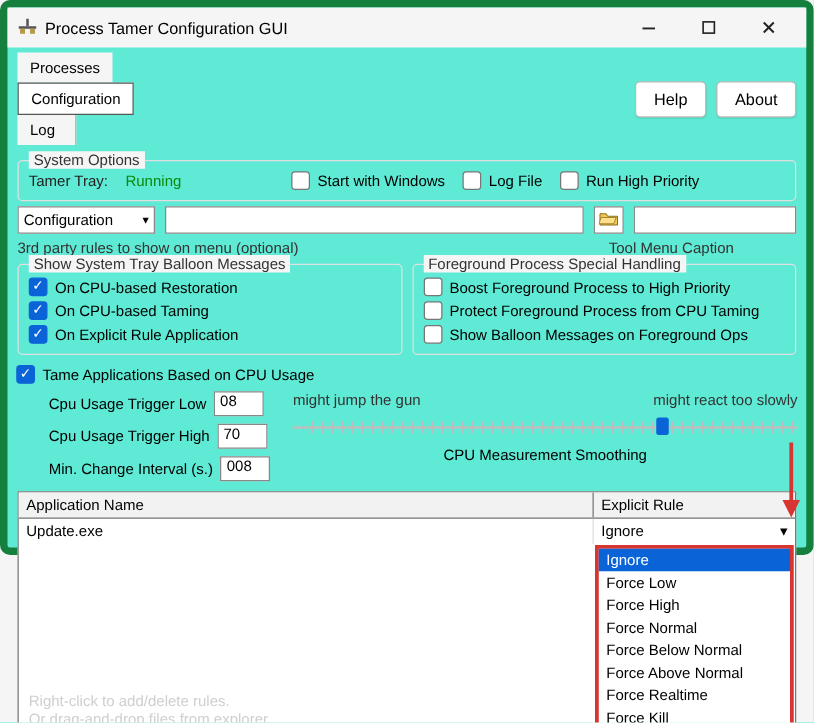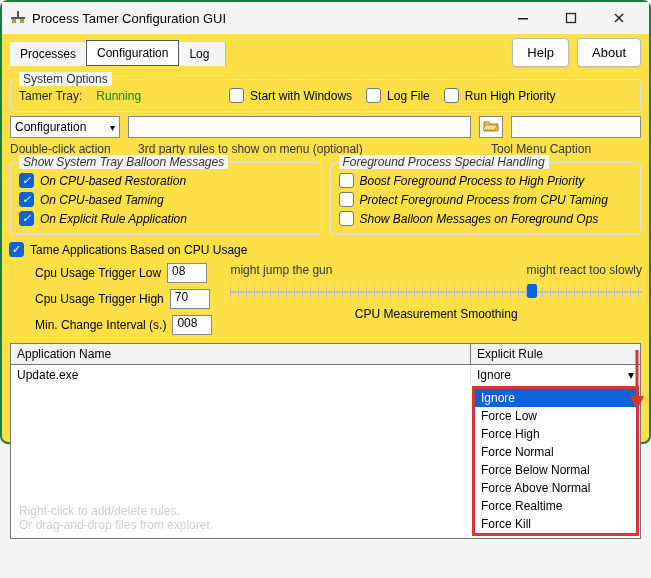--- a/index.html
+++ b/index.html
@@ -9,22 +9,22 @@
     font-size: 12px;
     background: #f5f5f5;
     width: 651px;
     height: 578px;
     overflow: hidden;
     position: relative;
   }
   .window {
     width: 651px;
     height: 444px;
-    background: #fde047;
-    border: 2px solid #15803d;
+    background: #5eead4;
+    border: 6px solid #15803d;
     border-radius: 8px;
     position: relative;
   }
   .titlebar {
     height: 32px;
     display: flex;
     align-items: center;
     padding: 0 8px;
     background: #f5f5f5;
   }
@@ -35,21 +35,21 @@
   }
   .titlebar .title { font-size: 13px; }
   .winctrls { margin-left: auto; display: flex; gap: 20px; padding-right: 8px;}
   .winctrl { width: 28px; height: 24px; display: flex; align-items: center; justify-content: center; font-size: 14px; }
   .toolbar {
     display: flex;
     align-items: center;
     padding: 4px 8px 8px 8px;
     gap: 10px;
   }
-  .tabs { display: flex; align-items: flex-end; }
+  .tabs { display: flex; align-items: flex-start; flex-direction: column; }
   .tab {
     padding: 5px 10px;
     font-size: 12px;
     background: #f5f5f5;
   }
   .tab.active {
     border: 1px solid #555;
     background: #fff;
   }
   .tab.sep-right { border-right: 1px solid #bbb; padding-right: 16px; }
@@ -117,21 +117,21 @@
     display: flex; align-items: center; gap: 8px; margin: 2px 8px 6px 8px;
     font-size: 12px; color: #333;
   }
   .caption-row .c1 { width: 120px; }
   .caption-row .c2 { flex: 1; text-align: left; }
   .caption-row .c3 { width: 150px; text-align: left; margin-left: auto; }
 
   .two-col {
     display: flex; gap: 8px; margin: 0 8px;
   }
-  .two-col .fieldset { flex: 1; margin: 0; font-style: italic; }
+  .two-col .fieldset { flex: 1; margin: 0; }
   .vstack { display: flex; flex-direction: column; gap: 4px; margin-top: -10px; }
 
   .tame-section { margin: 7px; }
   .tame-row { display: flex; gap: 18px; align-items: flex-start; margin-top: 6px; }
   .tame-left { display: flex; flex-direction: column; gap: 6px; padding-left: 26px; }
   .tame-left .inline { display: flex; align-items: center; gap: 6px; }
   .num-input { width: 40px; height: 20px; border: 1px solid #888; background: #fff; text-align: left; padding: 0 4px; }
   .tame-right { flex: 1; }
   .slider-labels { display: flex; justify-content: space-between; font-size: 12px; color: #333; }
   .slider-track {
@@ -262,21 +262,20 @@
       <span>
         <svg width="16" height="14" viewBox="0 0 16 14">
             <path d="M1 3h5l1 2h8v7H1z" fill="#f2c94c" stroke="#8a6d1f" stroke-width="0.8"></path>
             <path d="M2 6h12l-2 5H0z" fill="#ffe08a" stroke="#8a6d1f" stroke-width="0.6"></path>
           </svg>
       </span>
     </div>
     <div class="text-input" style="width:130px;"></div>
   </div>
   <div class="caption-row">
-    <span class="c1">Double-click action</span>
     <span class="c2">3rd party rules to show on menu (optional)</span>
     <span class="c3">Tool Menu Caption</span>
   </div>
 
   <div class="two-col">
     <div class="fieldset">
       <span class="legend">Show System Tray Balloon Messages</span>
       <div class="vstack">
         <label class="checkbox checked">
             <span class="box"></span>

